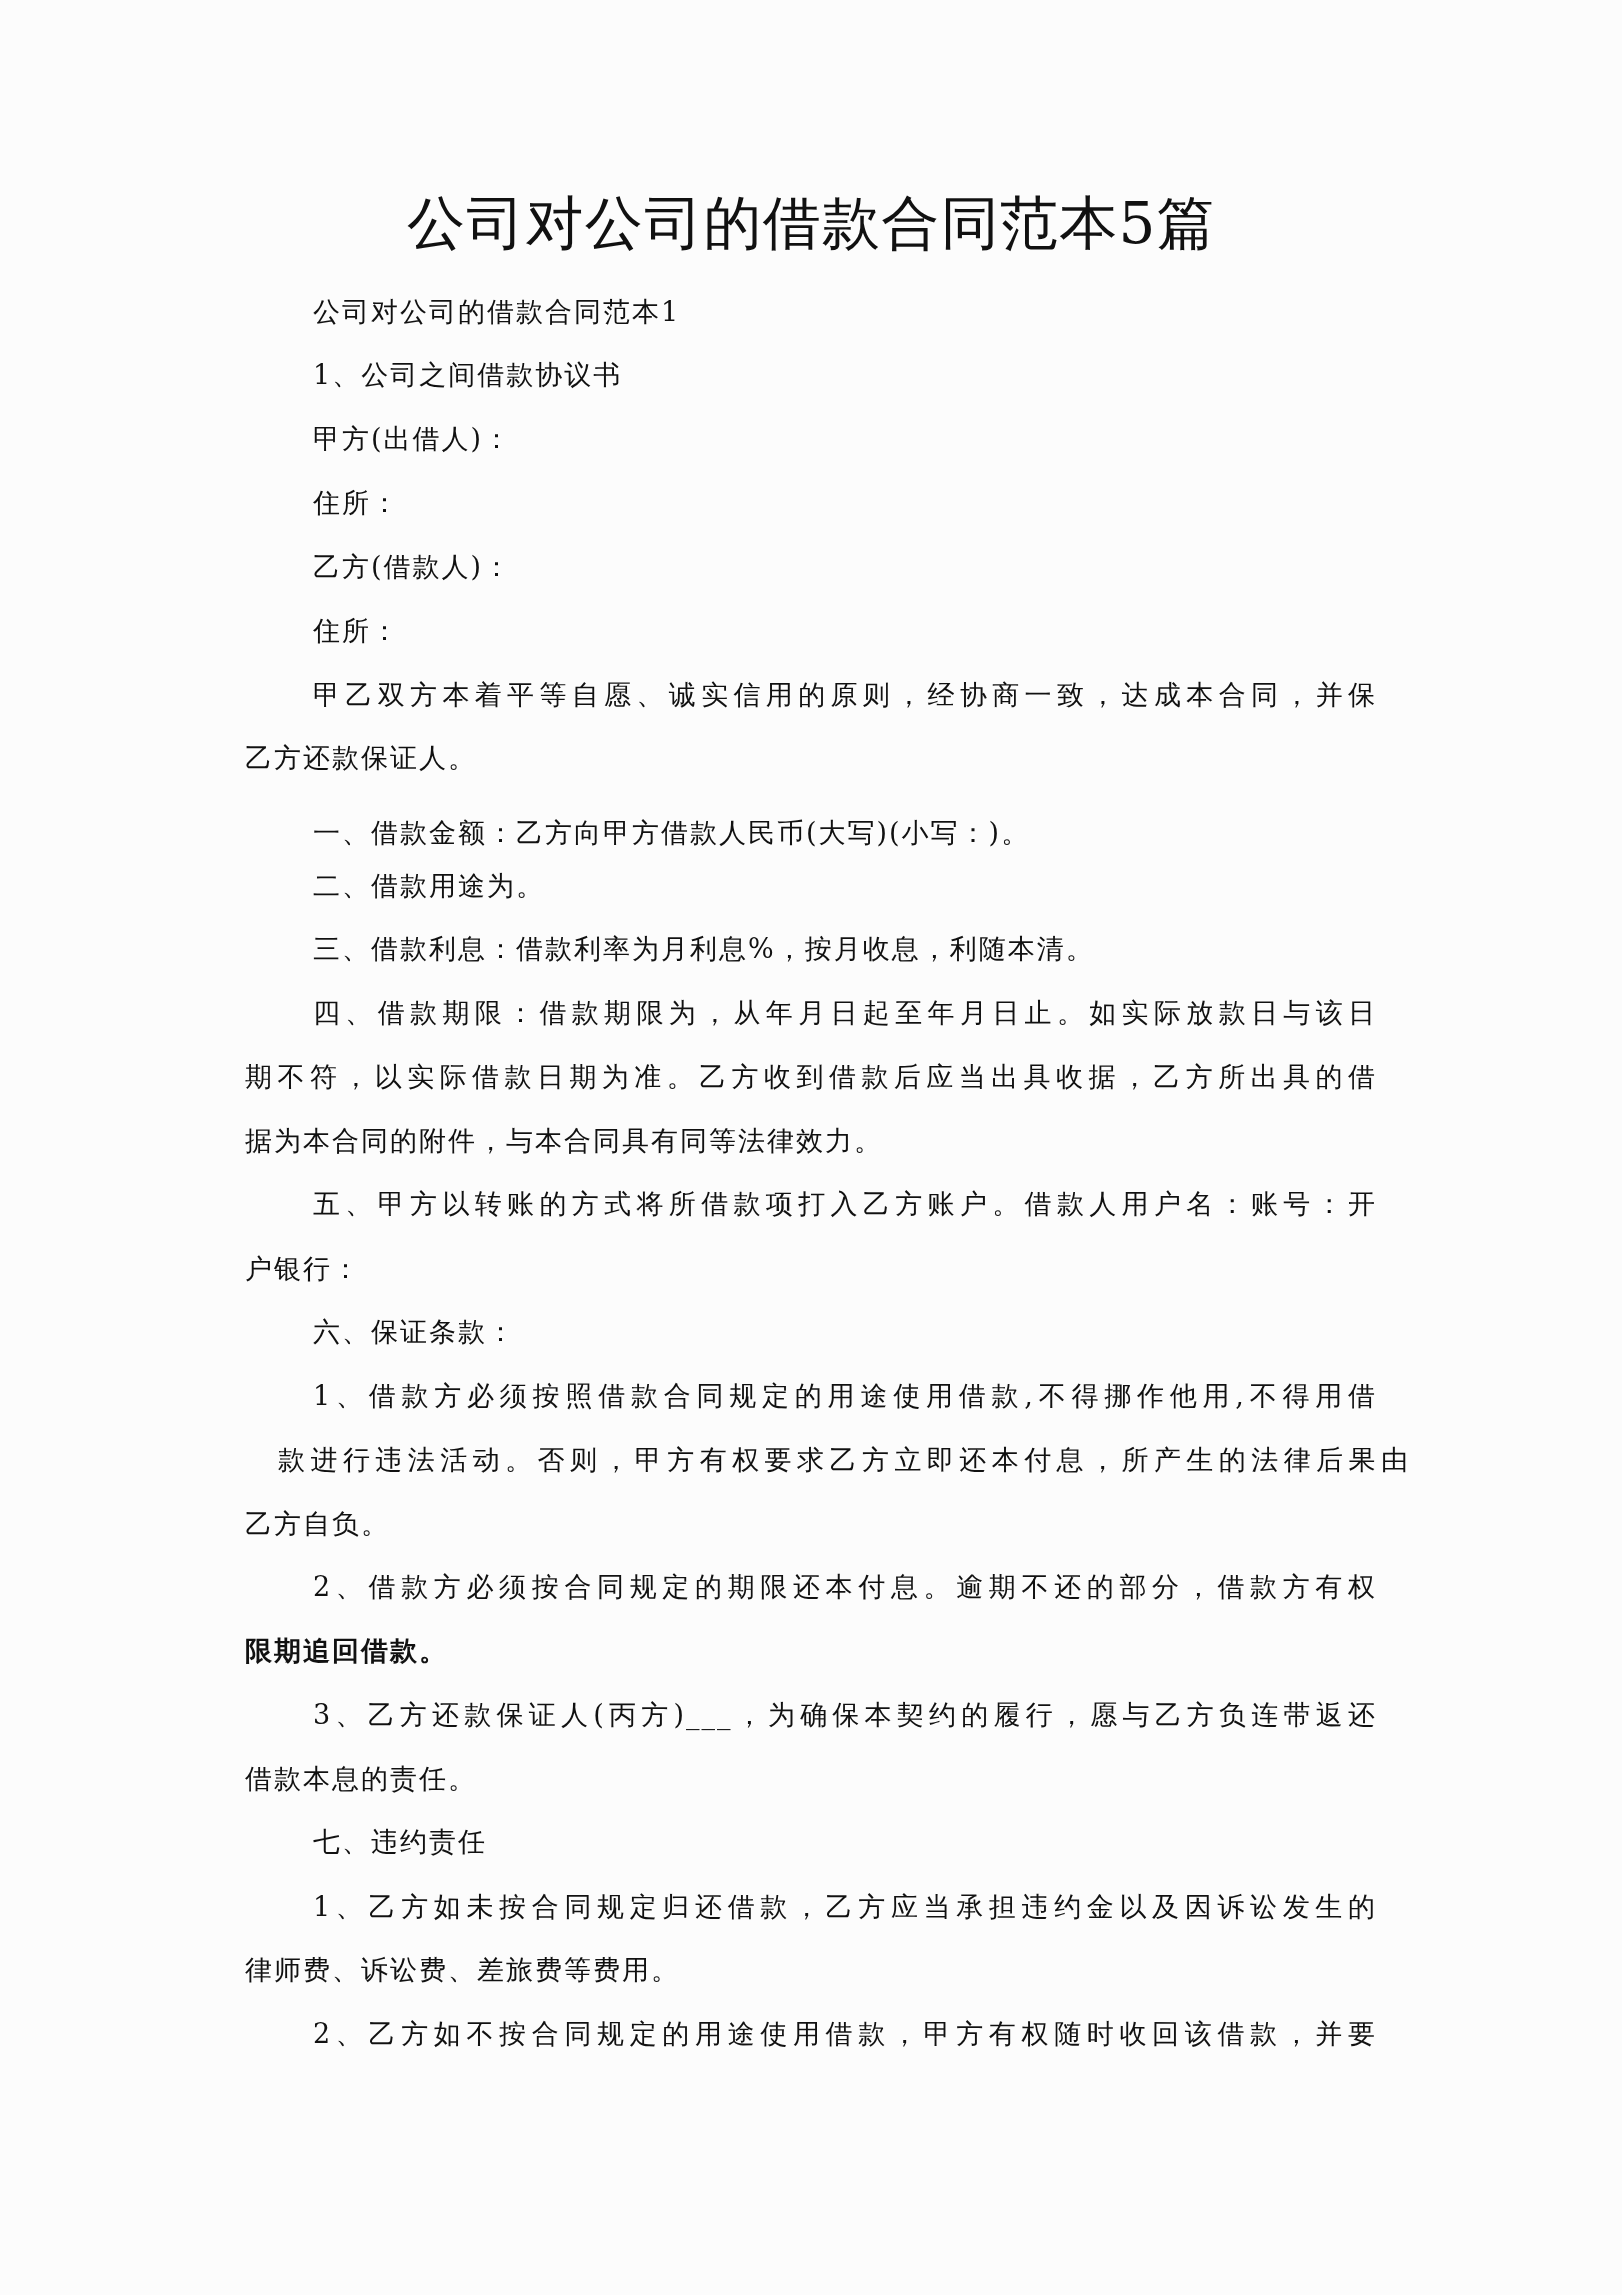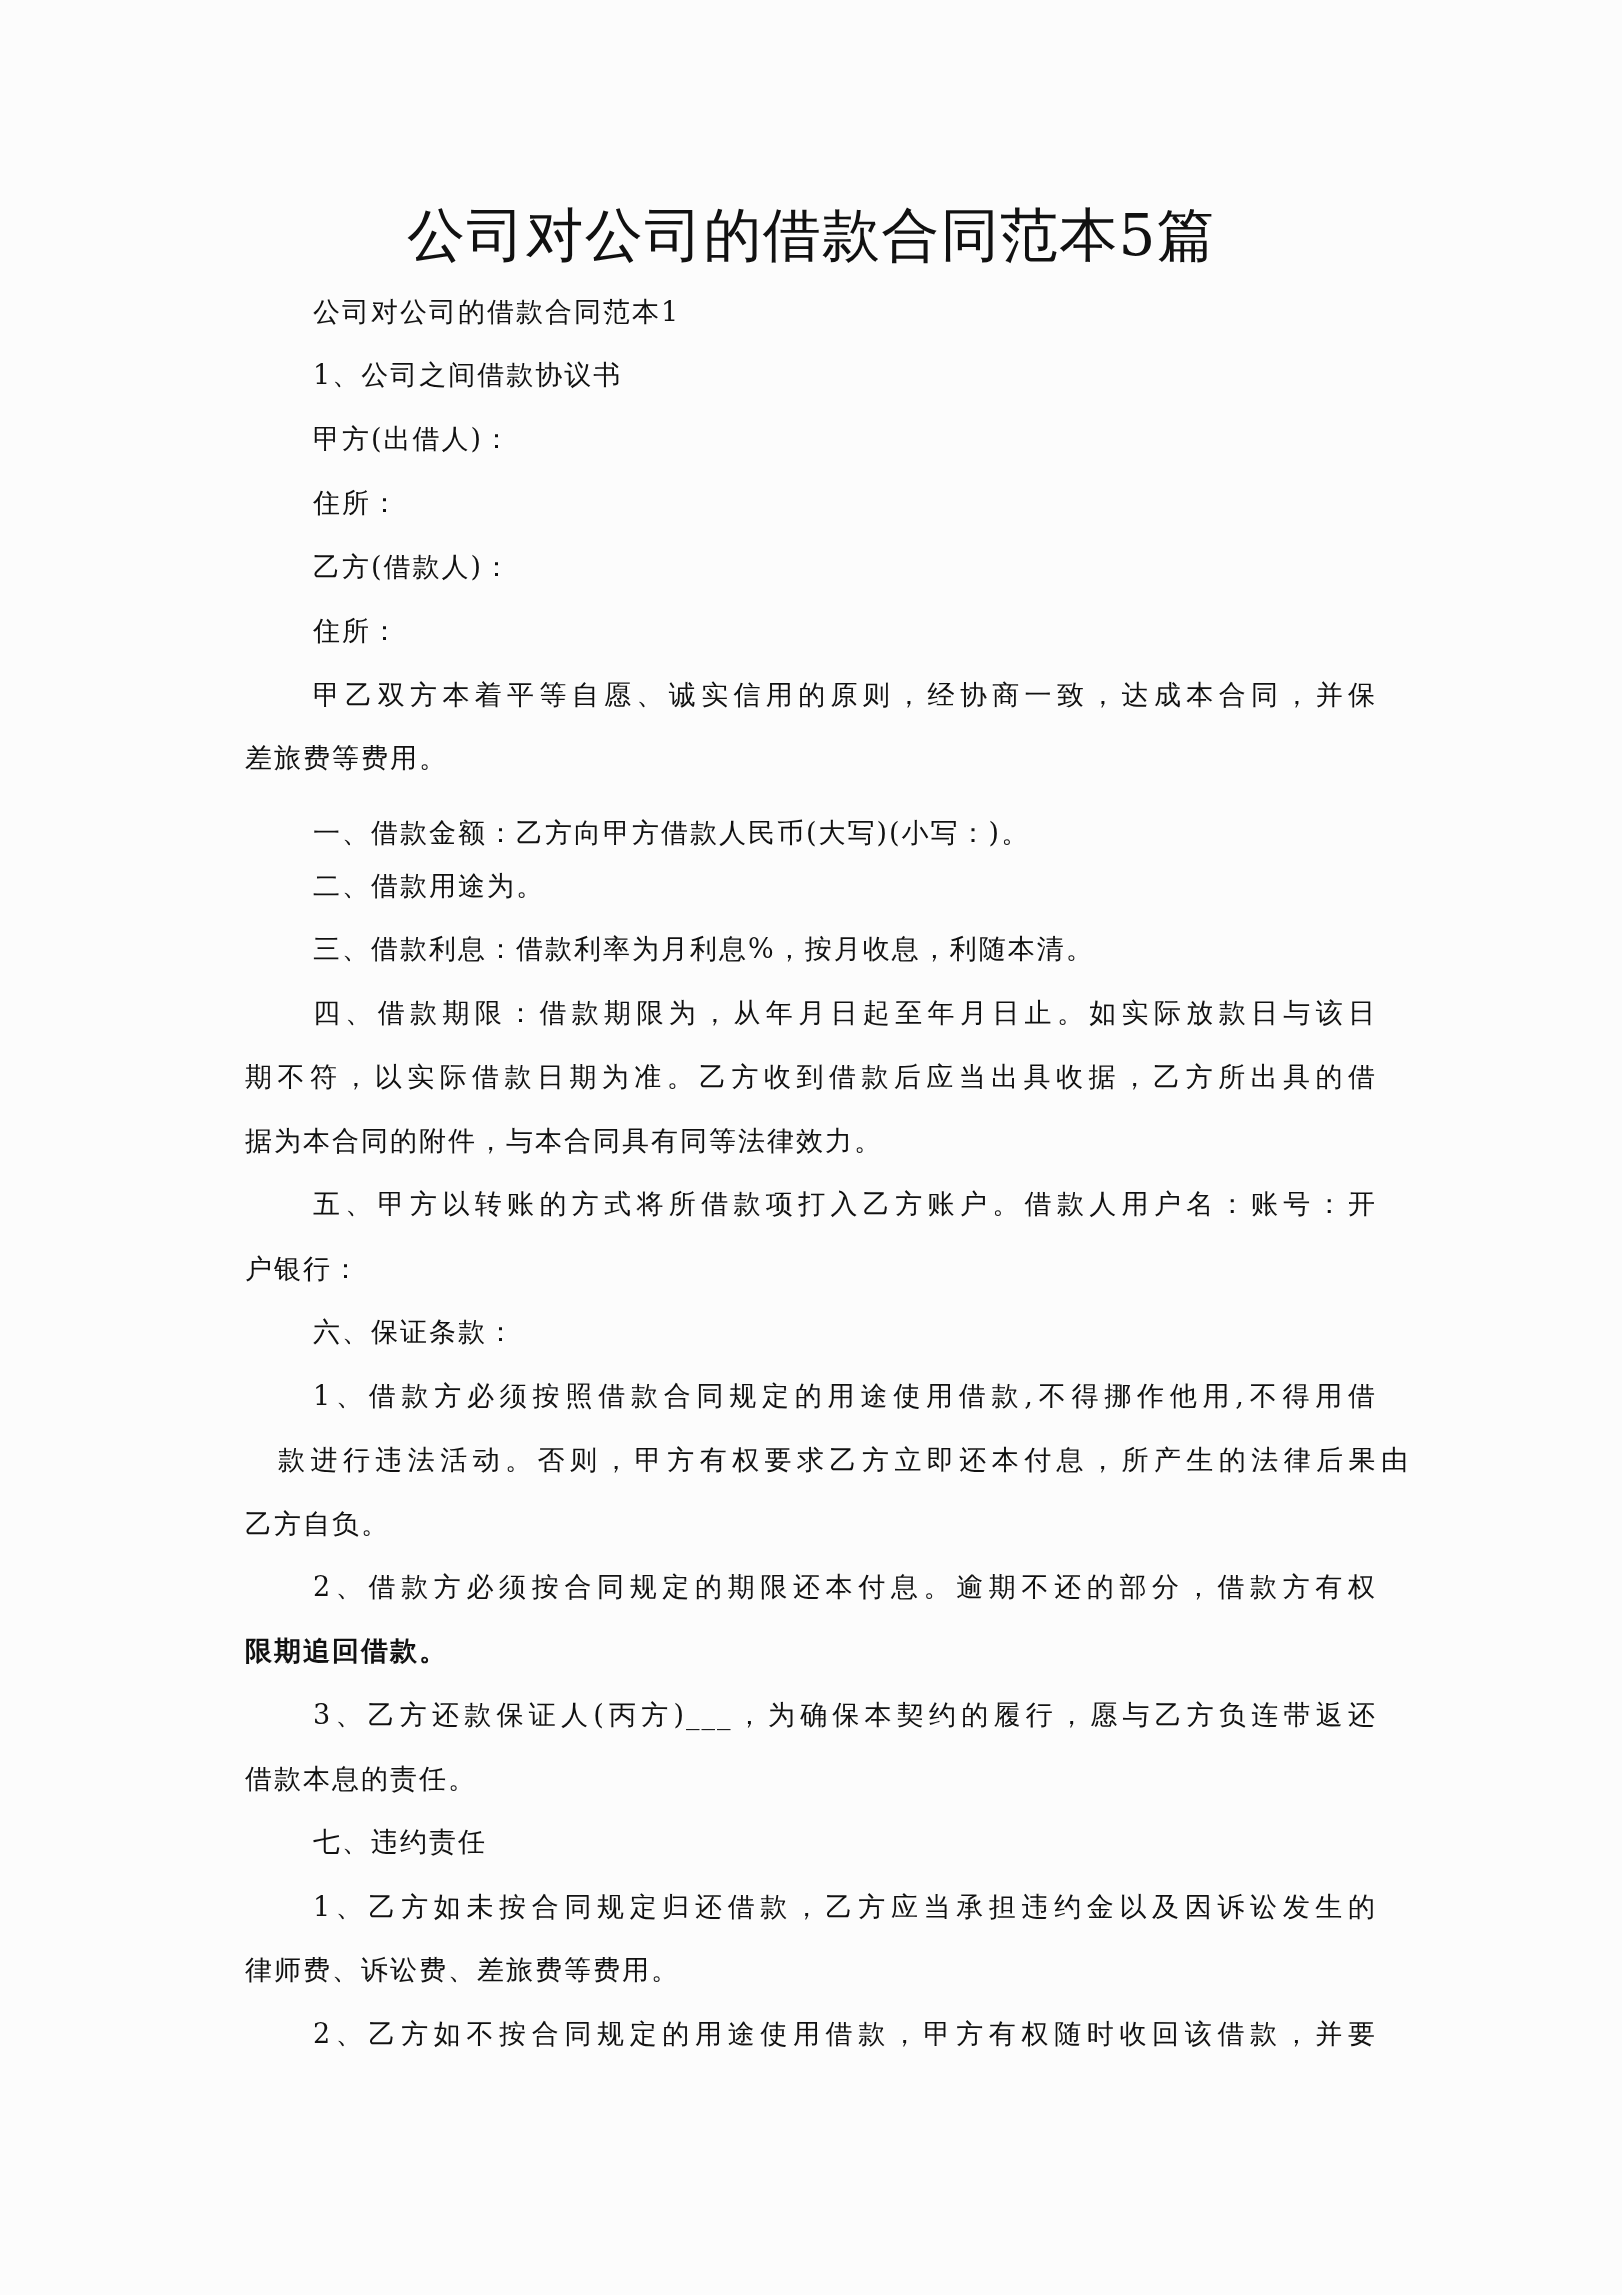--- a/index.html
+++ b/index.html
@@ -5,21 +5,21 @@
   html, body { margin: 0; padding: 0; }
   body {
     width: 1623px; height: 2295px;
     background: #fcfcfc;
     position: relative; overflow: hidden;
     font-family: "DejaVu Serif", "Liberation Serif", serif;
     color: #111;
   }
   .page { position: absolute; left: 0; top: 0; width: 1623px; height: 2295px; }
   .title {
-    position: absolute; left: 0; top: 196px; width: 1623px;
+    position: absolute; left: 0; top: 184px; width: 1623px;
     text-align: center; font-size: 58px; line-height: 79px;
     letter-spacing: 1.3px; font-weight: normal; margin: 0;
   }
   .line {
     position: absolute; left: 245px; width: 1132px;
     font-size: 27px; line-height: 39px; height: 39px;
     white-space: nowrap; overflow: visible;
     letter-spacing: 2px;
   }
   .line.indent { left: 313px; width: 1064px; }
@@ -31,21 +31,21 @@
 <div class="page">
   <h1 class="title">公司对公司的借款合同范本5篇</h1>
   <div id="body-lines">
       <div class="line indent" style="top: 292px;">公司对公司的借款合同范本1</div>
       <div class="line indent" style="top: 355px;">1、公司之间借款协议书</div>
       <div class="line indent" style="top: 419px;">甲方(出借人)：</div>
       <div class="line indent" style="top: 483px;">住所：</div>
       <div class="line indent" style="top: 547px;">乙方(借款人)：</div>
       <div class="line indent" style="top: 611px;">住所：</div>
       <div class="line indent justify" style="top: 675px;">甲乙双方本着平等自愿、诚实信用的原则，经协商一致，达成本合同，并保</div>
-      <div class="line" style="top: 738px;">差旅费等费用。</div>
+      <div class="line" style="top: 738px;">乙方还款保证人。</div>
       <div class="line indent" style="top: 802px; margin-top: 11px;">一、借款金额：乙方向甲方借款人民币(大写)(小写：)。</div>
       <div class="line indent" style="top: 866px;">二、借款用途为。</div>
       <div class="line indent" style="top: 929px;">三、借款利息：借款利率为月利息%，按月收息，利随本清。</div>
       <div class="line indent justify" style="top: 993px;">四、借款期限：借款期限为，从年月日起至年月日止。如实际放款日与该日</div>
       <div class="line justify" style="top: 1057px;">期不符，以实际借款日期为准。乙方收到借款后应当出具收据，乙方所出具的借</div>
       <div class="line" style="top: 1121px;">据为本合同的附件，与本合同具有同等法律效力。</div>
       <div class="line indent justify" style="top: 1184px;">五、甲方以转账的方式将所借款项打入乙方账户。借款人用户名：账号：开</div>
       <div class="line" style="top: 1249px;">户银行：</div>
       <div class="line indent" style="top: 1312px;">六、保证条款：</div>
       <div class="line indent justify" style="top: 1376px;">1、借款方必须按照借款合同规定的用途使用借款,不得挪作他用,不得用借</div>

